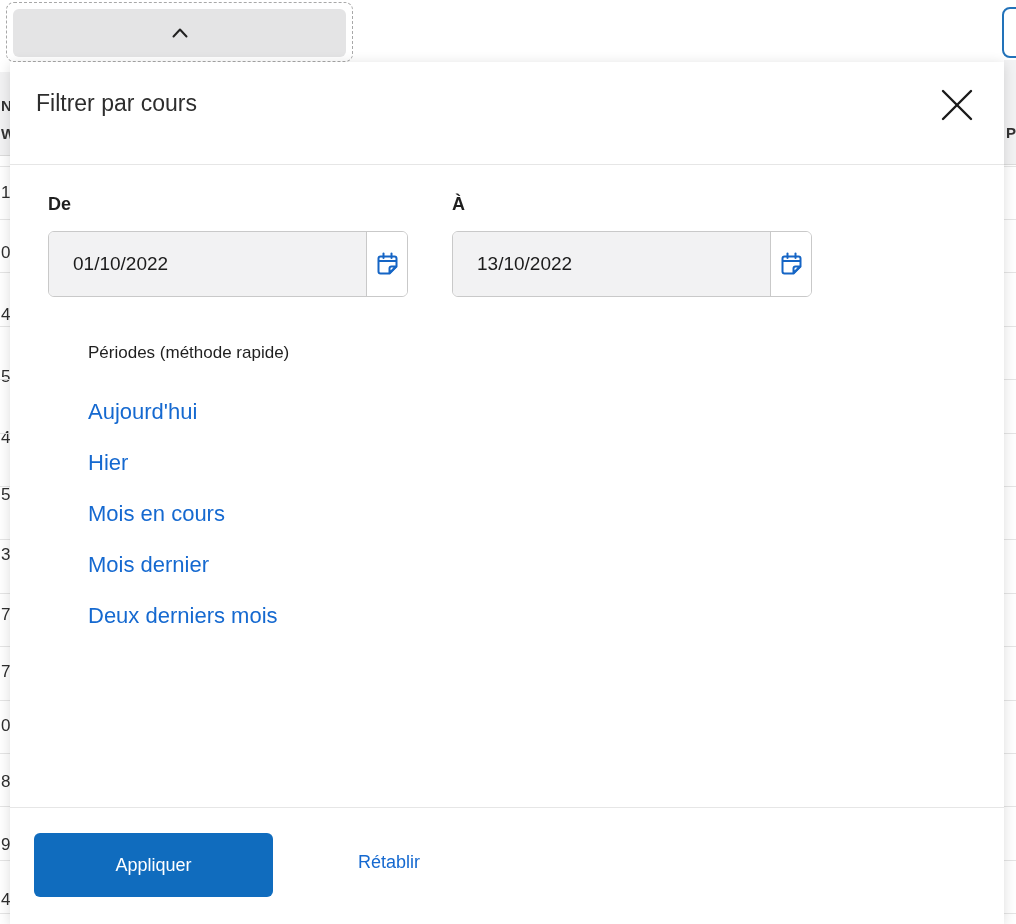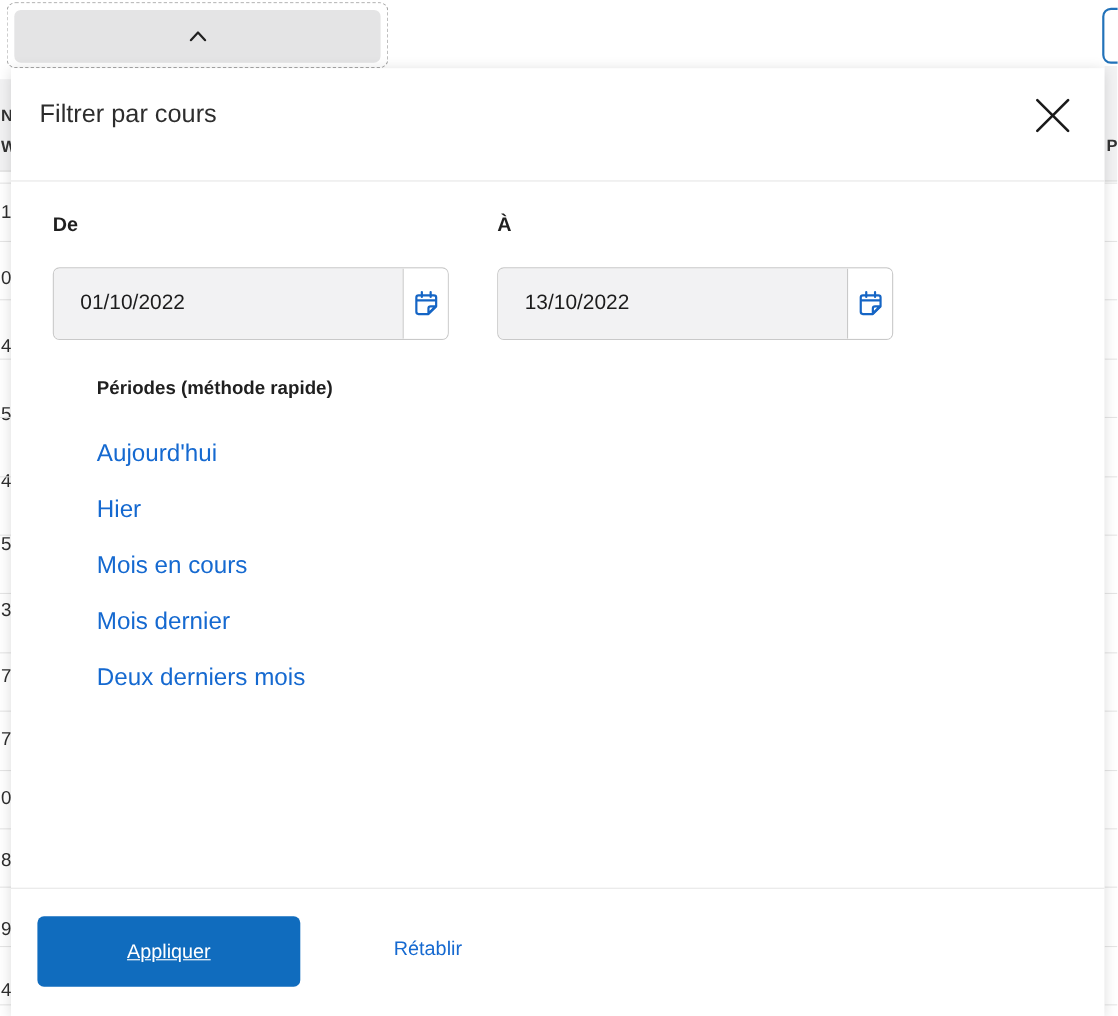--- a/index.html
+++ b/index.html
@@ -46,37 +46,37 @@
                   justify-content:center; }
   .hdr-divider { left:0; width:994px; height:1px; background:#e6e6e6; }
   #modal-header-divider { top:102px; }
   #modal-footer-divider { top:745px; }
 
   .field-label { font-size:18px; font-weight:bold; color:#1f1f1f; }
   #label-from { left:38px;  top:132px; }
   #label-to   { left:442px; top:132px; }
 
   .date-group { top:169px; width:360px; height:66px; border:1px solid #c9c9c9;
-                border-radius:6px; overflow:hidden; display:flex; background:#fff;margin-top:12px; }
+                border-radius:6px; overflow:hidden; display:flex; background:#fff; }
   #date-group-from { left:38px; }
   #date-group-to   { left:442px; }
   .date-value { flex:1; background:#f2f2f3; display:flex; align-items:center;
                 padding-left:24px; font-size:19px; color:#1c1c1c; border:none;
                 font-family:inherit; min-width:0; }
   .cal-btn { width:41px; background:#fff; border:none; border-left:1px solid #c9c9c9;
              display:flex; align-items:center; justify-content:center; cursor:pointer; }
 
-  #periods-heading { left:78px; top:281px; font-size:17px; font-weight:bold; color:#1f1f1f; }
+  #periods-heading { left:78px; top:281px; font-size:17px; font-weight:normal; color:#1f1f1f; }
   #periods-list { left:78px; top:326px; width:400px; }
   .period-link { display:block; position:absolute; left:0; font-size:22px; color:#1569d0;
                  text-decoration:none; white-space:nowrap; cursor:pointer; }
 
   #apply-button { left:24px; top:771px; width:239px; height:64px; background:#106cbe;
                   color:#fff; font-size:18px; border:none; border-radius:6px;
-                  cursor:pointer; font-family:inherit;text-decoration:underline; }
+                  cursor:pointer; font-family:inherit; }
   #reset-link { left:348px; top:790px; font-size:18px; color:#1569d0;
                 text-decoration:none; cursor:pointer; }
 </style>
 </head>
 <body>
 
 <div id="stage">
 
   <div class="bg-strip" id="bg-strip-left">
     <div class="bg-header-band"></div>

